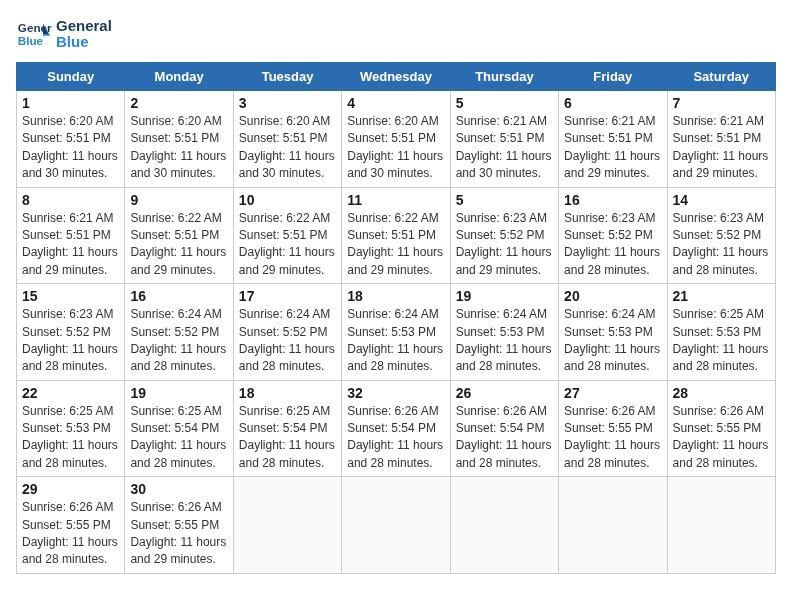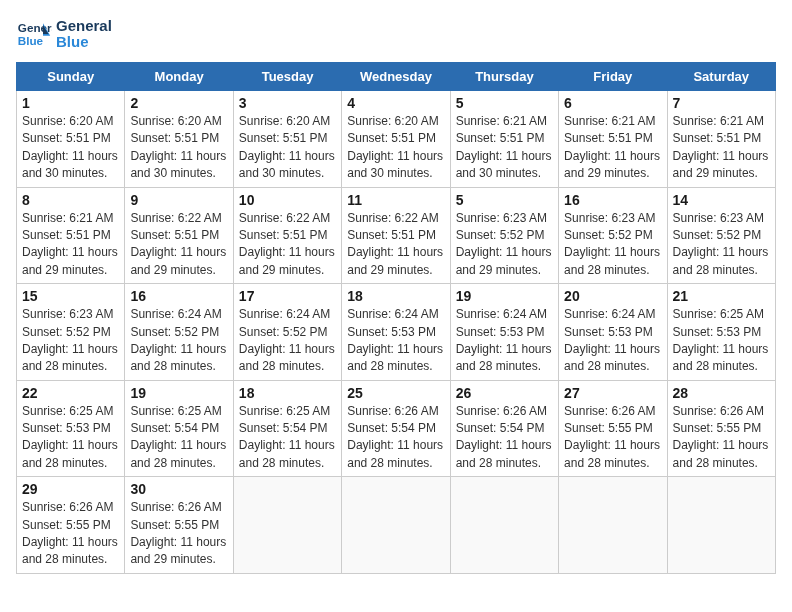--- a/index.html
+++ b/index.html
@@ -278,21 +278,21 @@
 and 28 minutes.</div>
         </td>
         <td>
           <span class="day-number">18</span>
           <div class="day-info" style="white-space: pre-line;">Sunrise: 6:25 AM
 Sunset: 5:54 PM
 Daylight: 11 hours
 and 28 minutes.</div>
         </td>
         <td>
-          <span class="day-number">25</span>
+          <span class="day-number">32</span>
           <div class="day-info" style="white-space: pre-line;">Sunrise: 6:26 AM
 Sunset: 5:54 PM
 Daylight: 11 hours
 and 28 minutes.</div>
         </td>
         <td>
           <span class="day-number">26</span>
           <div class="day-info" style="white-space: pre-line;">Sunrise: 6:26 AM
 Sunset: 5:54 PM
 Daylight: 11 hours

